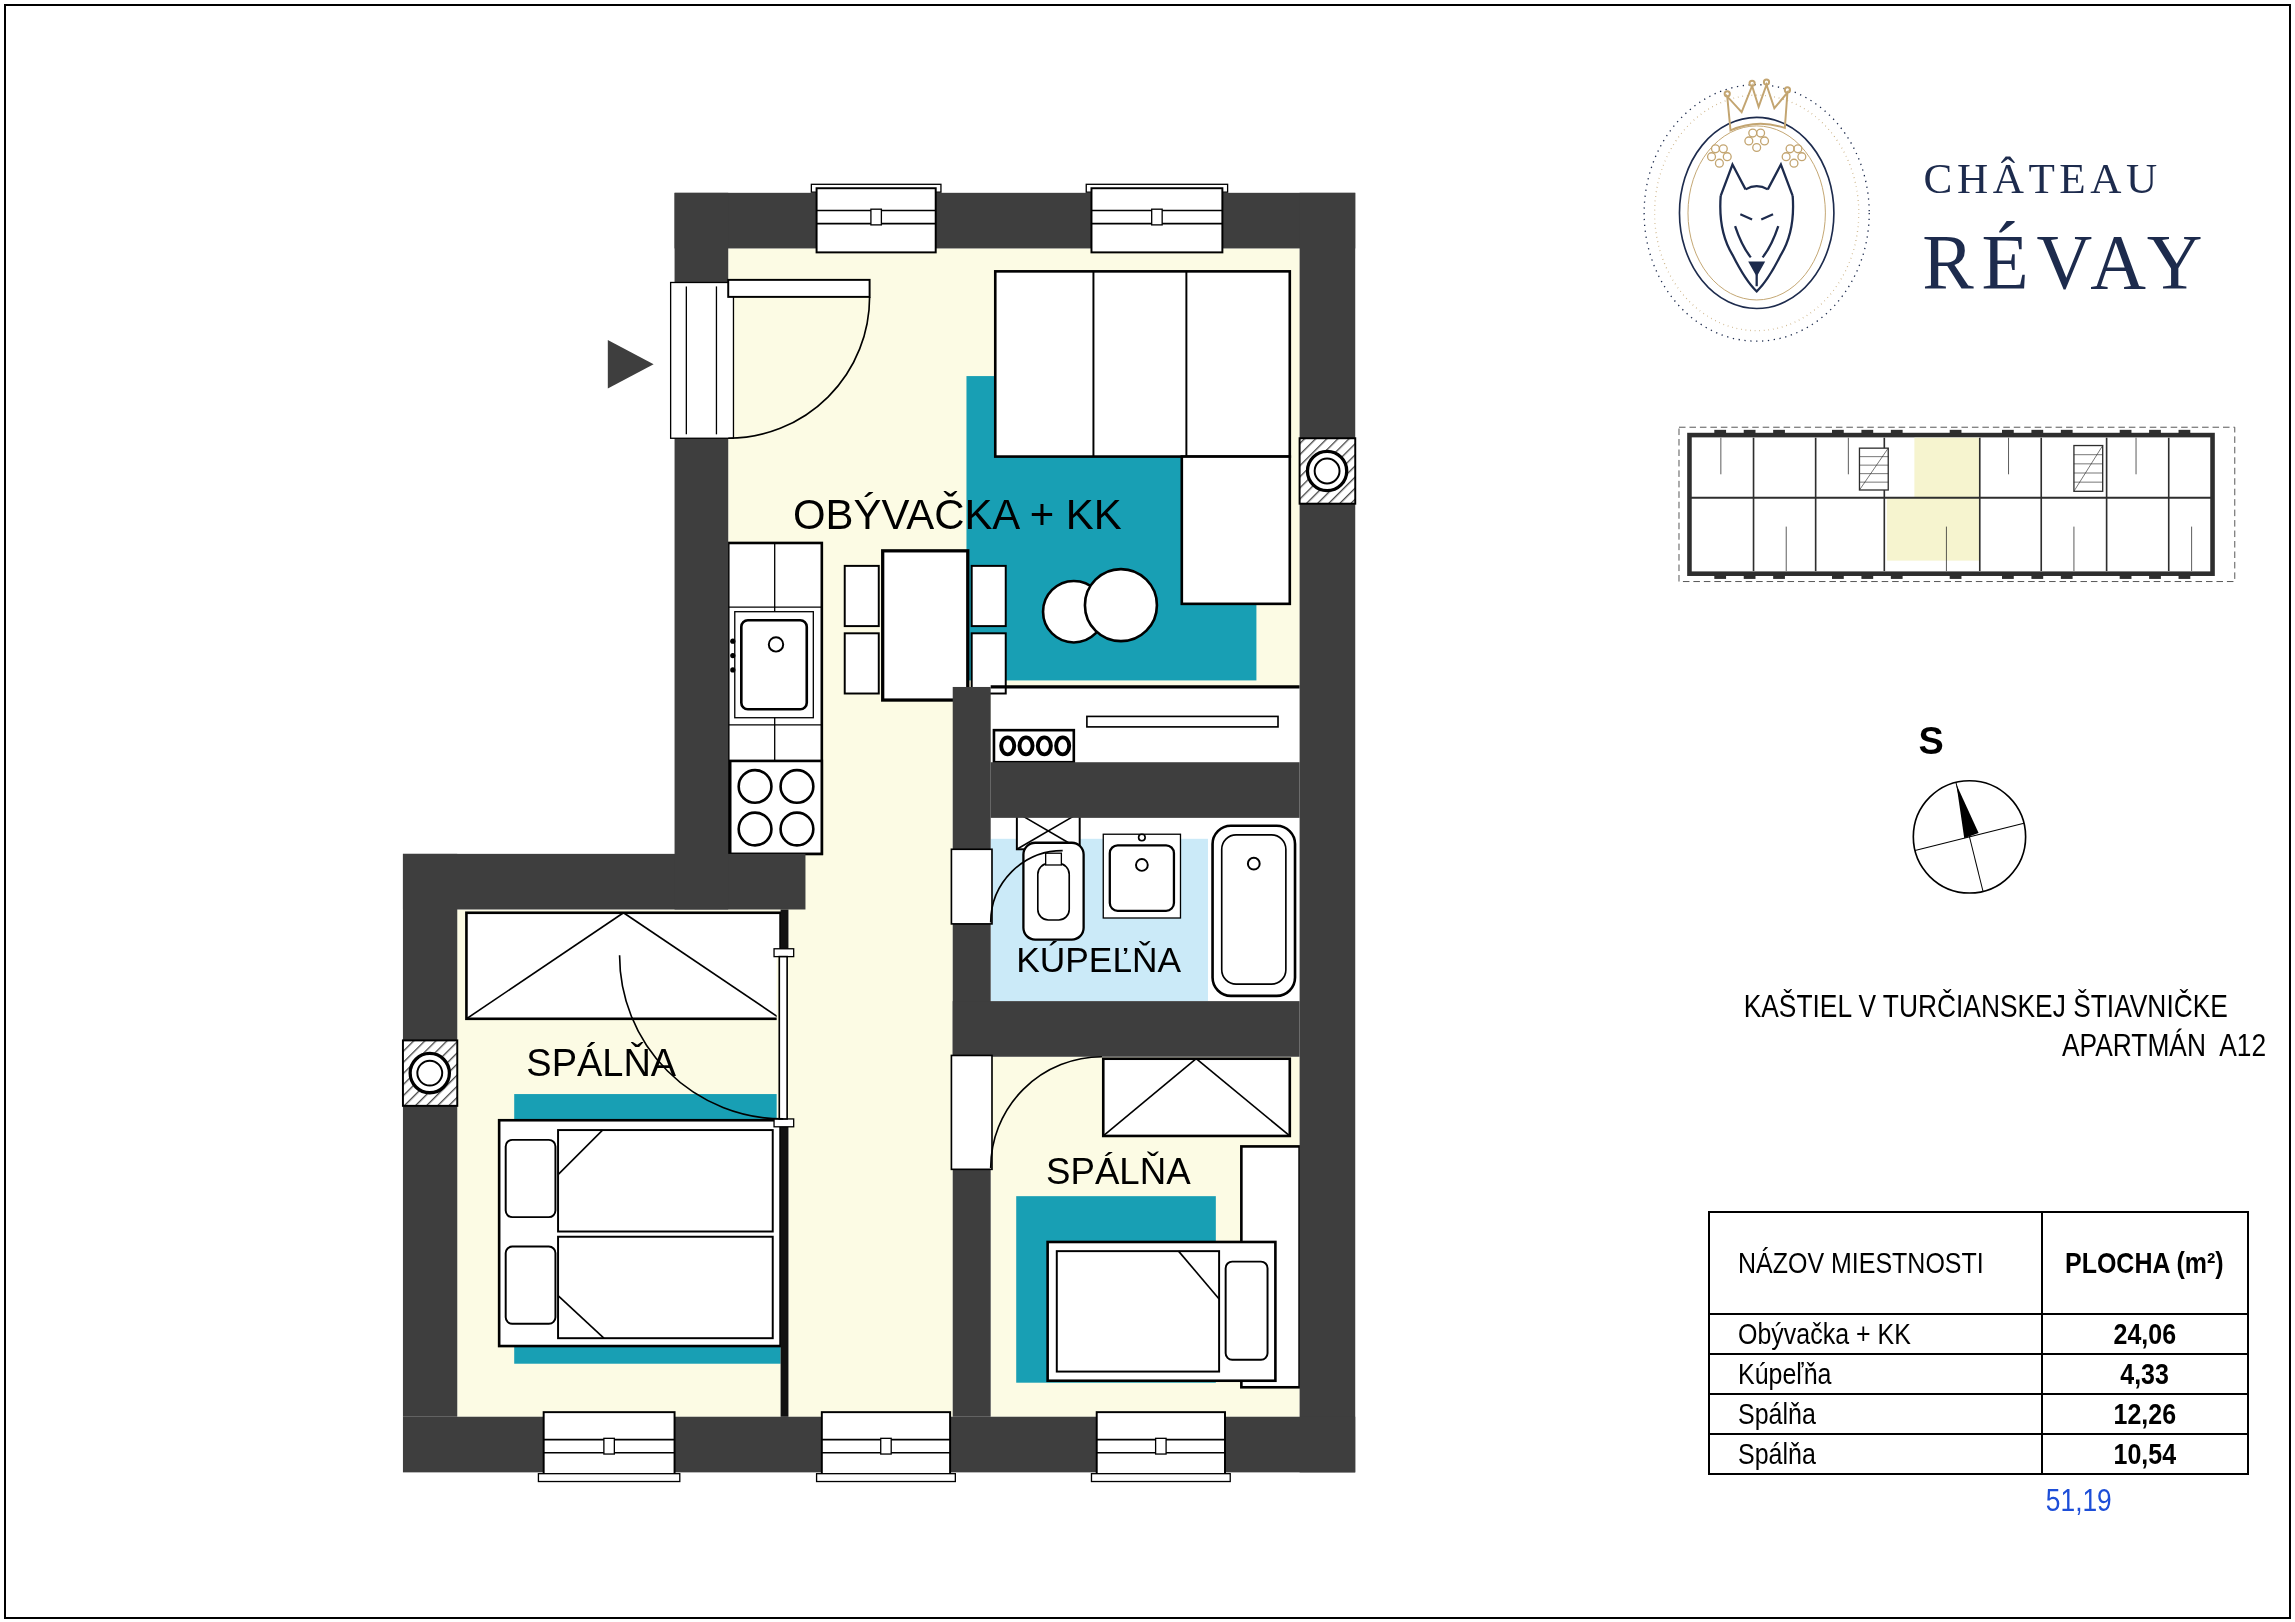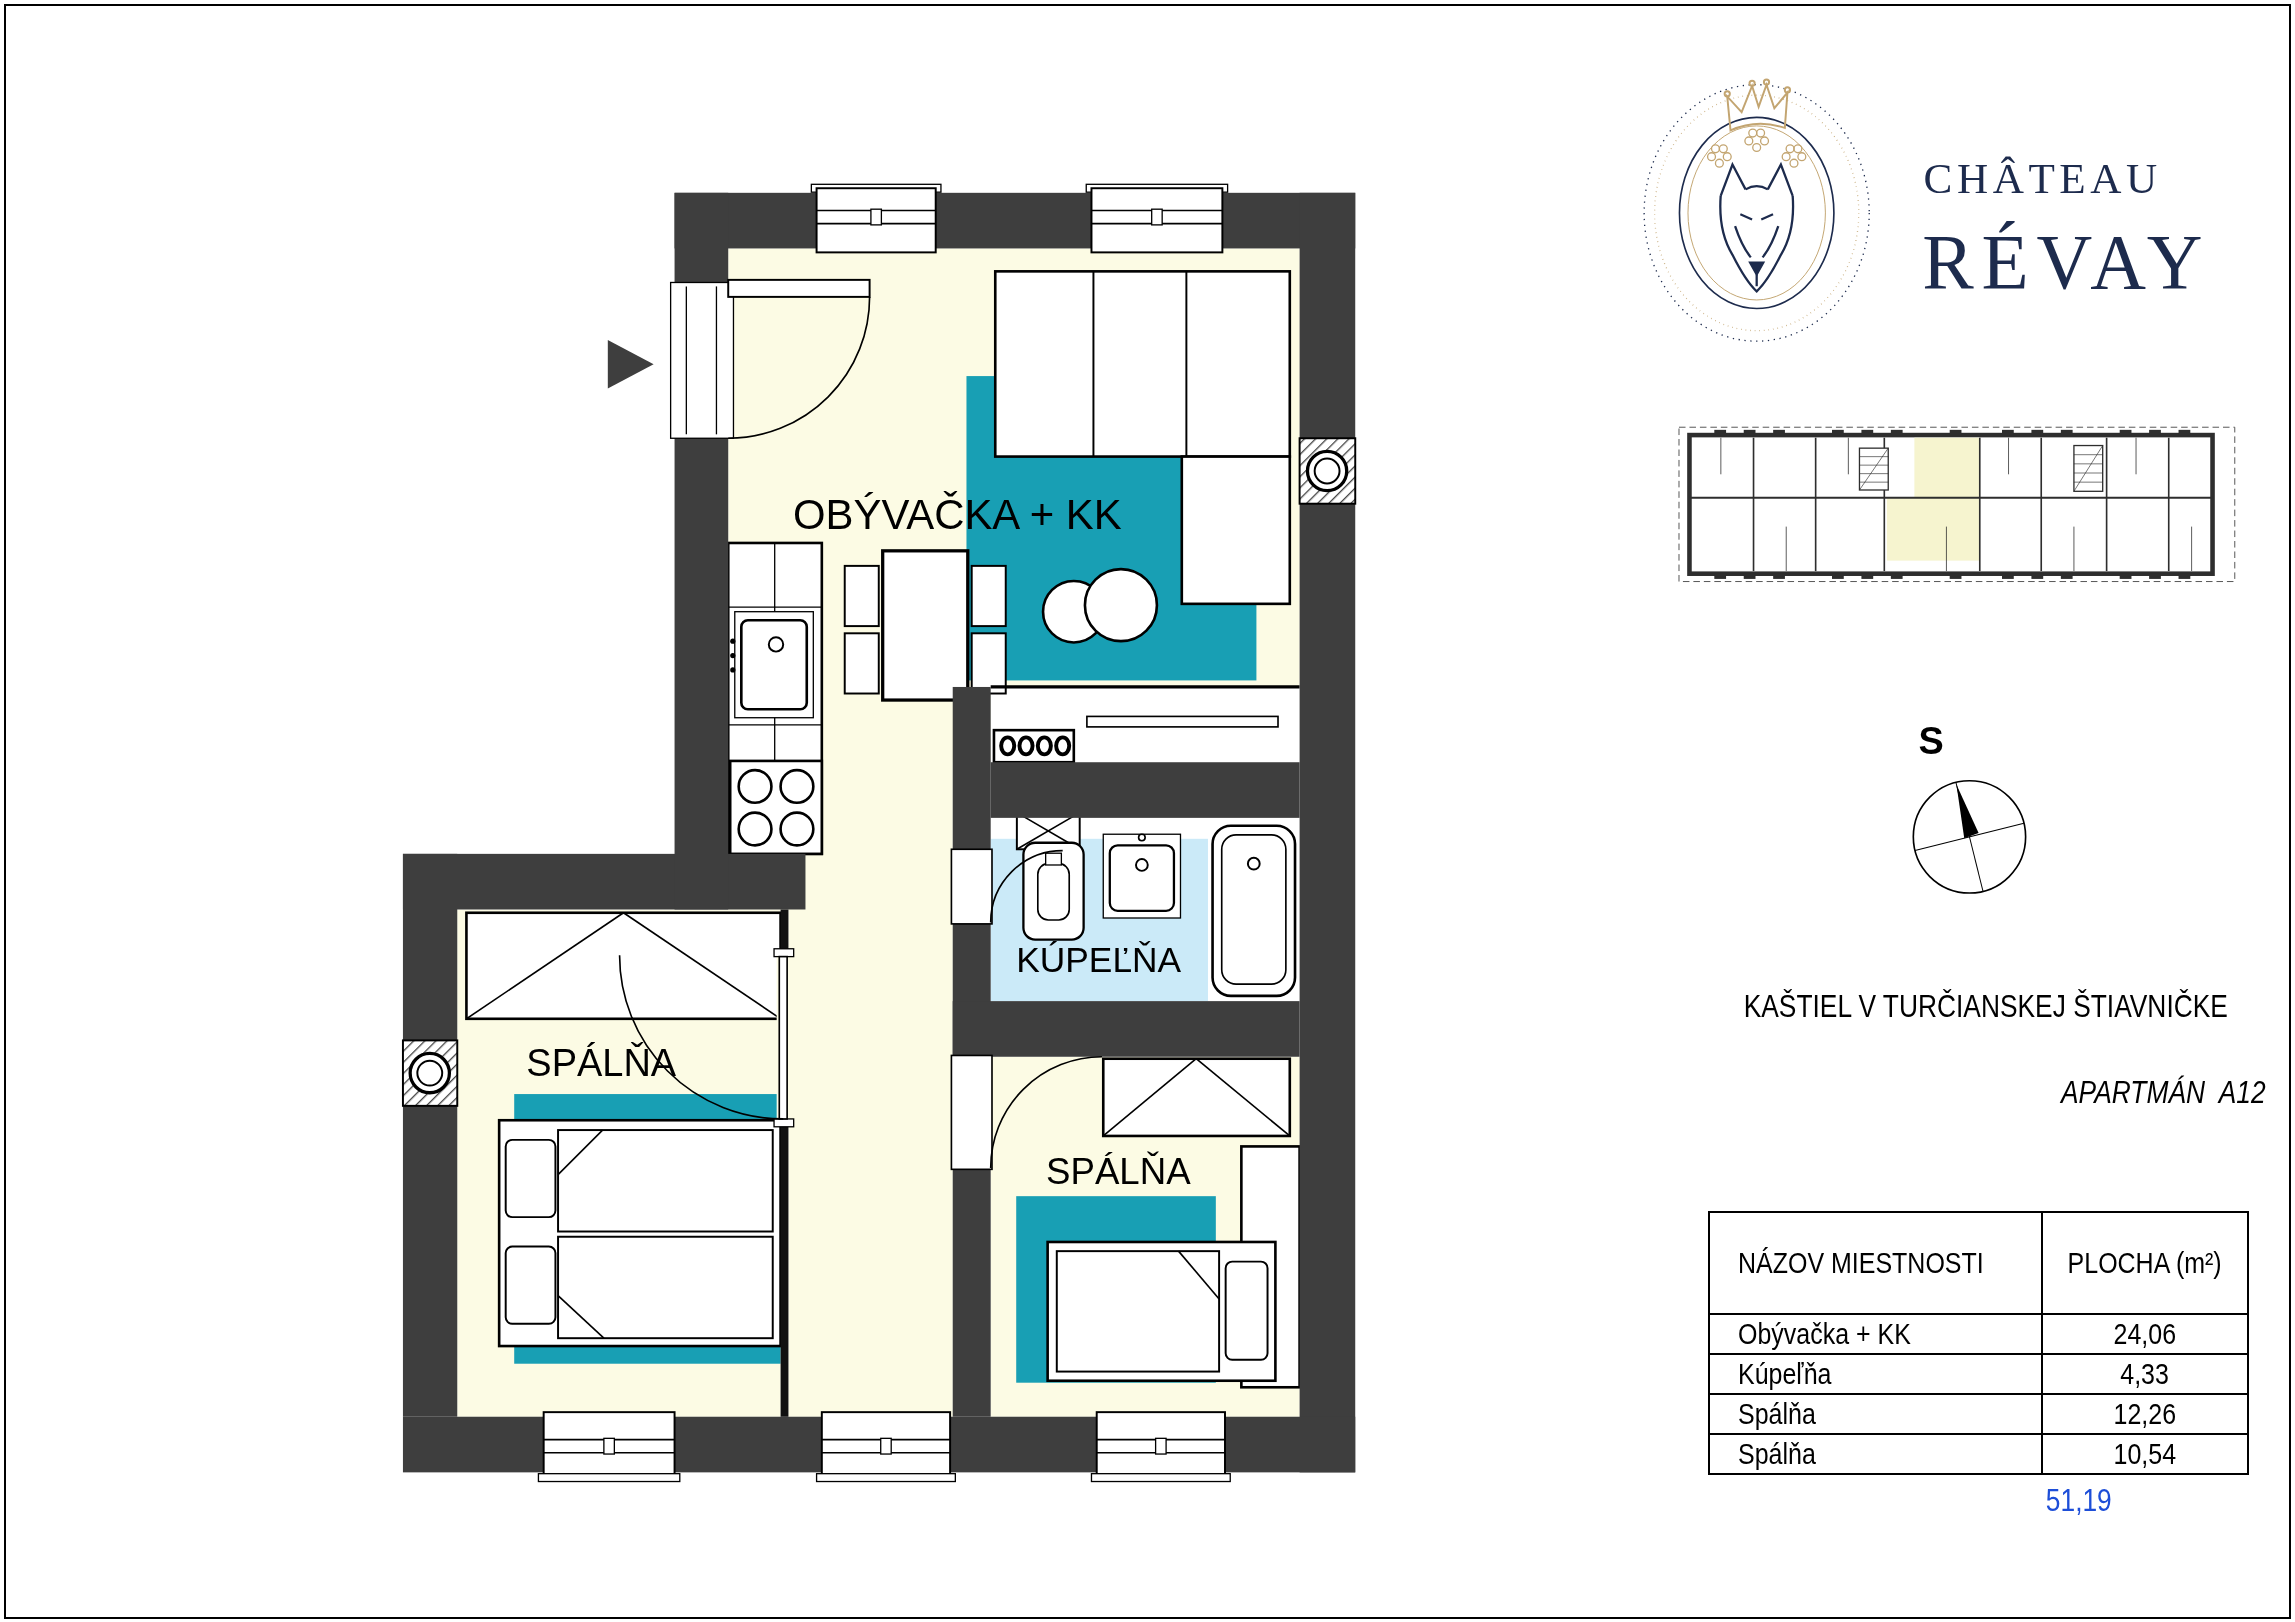--- a/index.html
+++ b/index.html
@@ -8,25 +8,25 @@
   #frame{position:absolute;left:3.9px;top:3.9px;right:3.9px;bottom:3.9px;border:2px solid #000;pointer-events:none;}
   svg{position:absolute;overflow:visible;}
   #plan{left:393px;top:183px;}
   #logo{left:1616px;top:65px;}
   #miniplan{left:1675px;top:422px;}
   #compass{left:1891px;top:703px;}
   .ptitle{position:absolute;height:39px;text-align:right;font-size:31px;color:#000;white-space:pre;}
   .cond{display:inline-block;transform:scaleX(.85);transform-origin:50% 50%;white-space:pre;}
   .condL{display:inline-block;transform:scaleX(.85);transform-origin:0 50%;white-space:pre;}
   #t1{left:1701px;top:989px;width:556px;}
-  #t2{left:1728px;top:1075px;width:556px;font-style:italic;}
+  #t2{left:1728px;top:1028px;width:556px;}
   #areatable{position:absolute;left:1708px;top:1211px;border-collapse:collapse;color:#000;}
   #areatable td{border:2.6px solid #000;font-size:29.4px;background:#fff;}
   #areatable td.c1{width:302px;padding-left:27.5px;}
-  #areatable td.c2{width:202px;text-align:center;}
+  #areatable td.c2{width:202px;text-align:center;font-weight:bold;}
   #areatable tr.hdr td{height:98px;}
   #areatable tr.row td{height:36px;}
   #total{position:absolute;left:1977px;top:1483px;width:204px;text-align:center;font-size:31px;color:#1d4ed8;}
   .navy{fill:#1D2B4D;}
   .lbl{font-family:"Liberation Sans",sans-serif;fill:#000;text-anchor:middle;}
   .blk{stroke:#000;fill:#fff;}
 </style>
 </head>
 <body>
 

